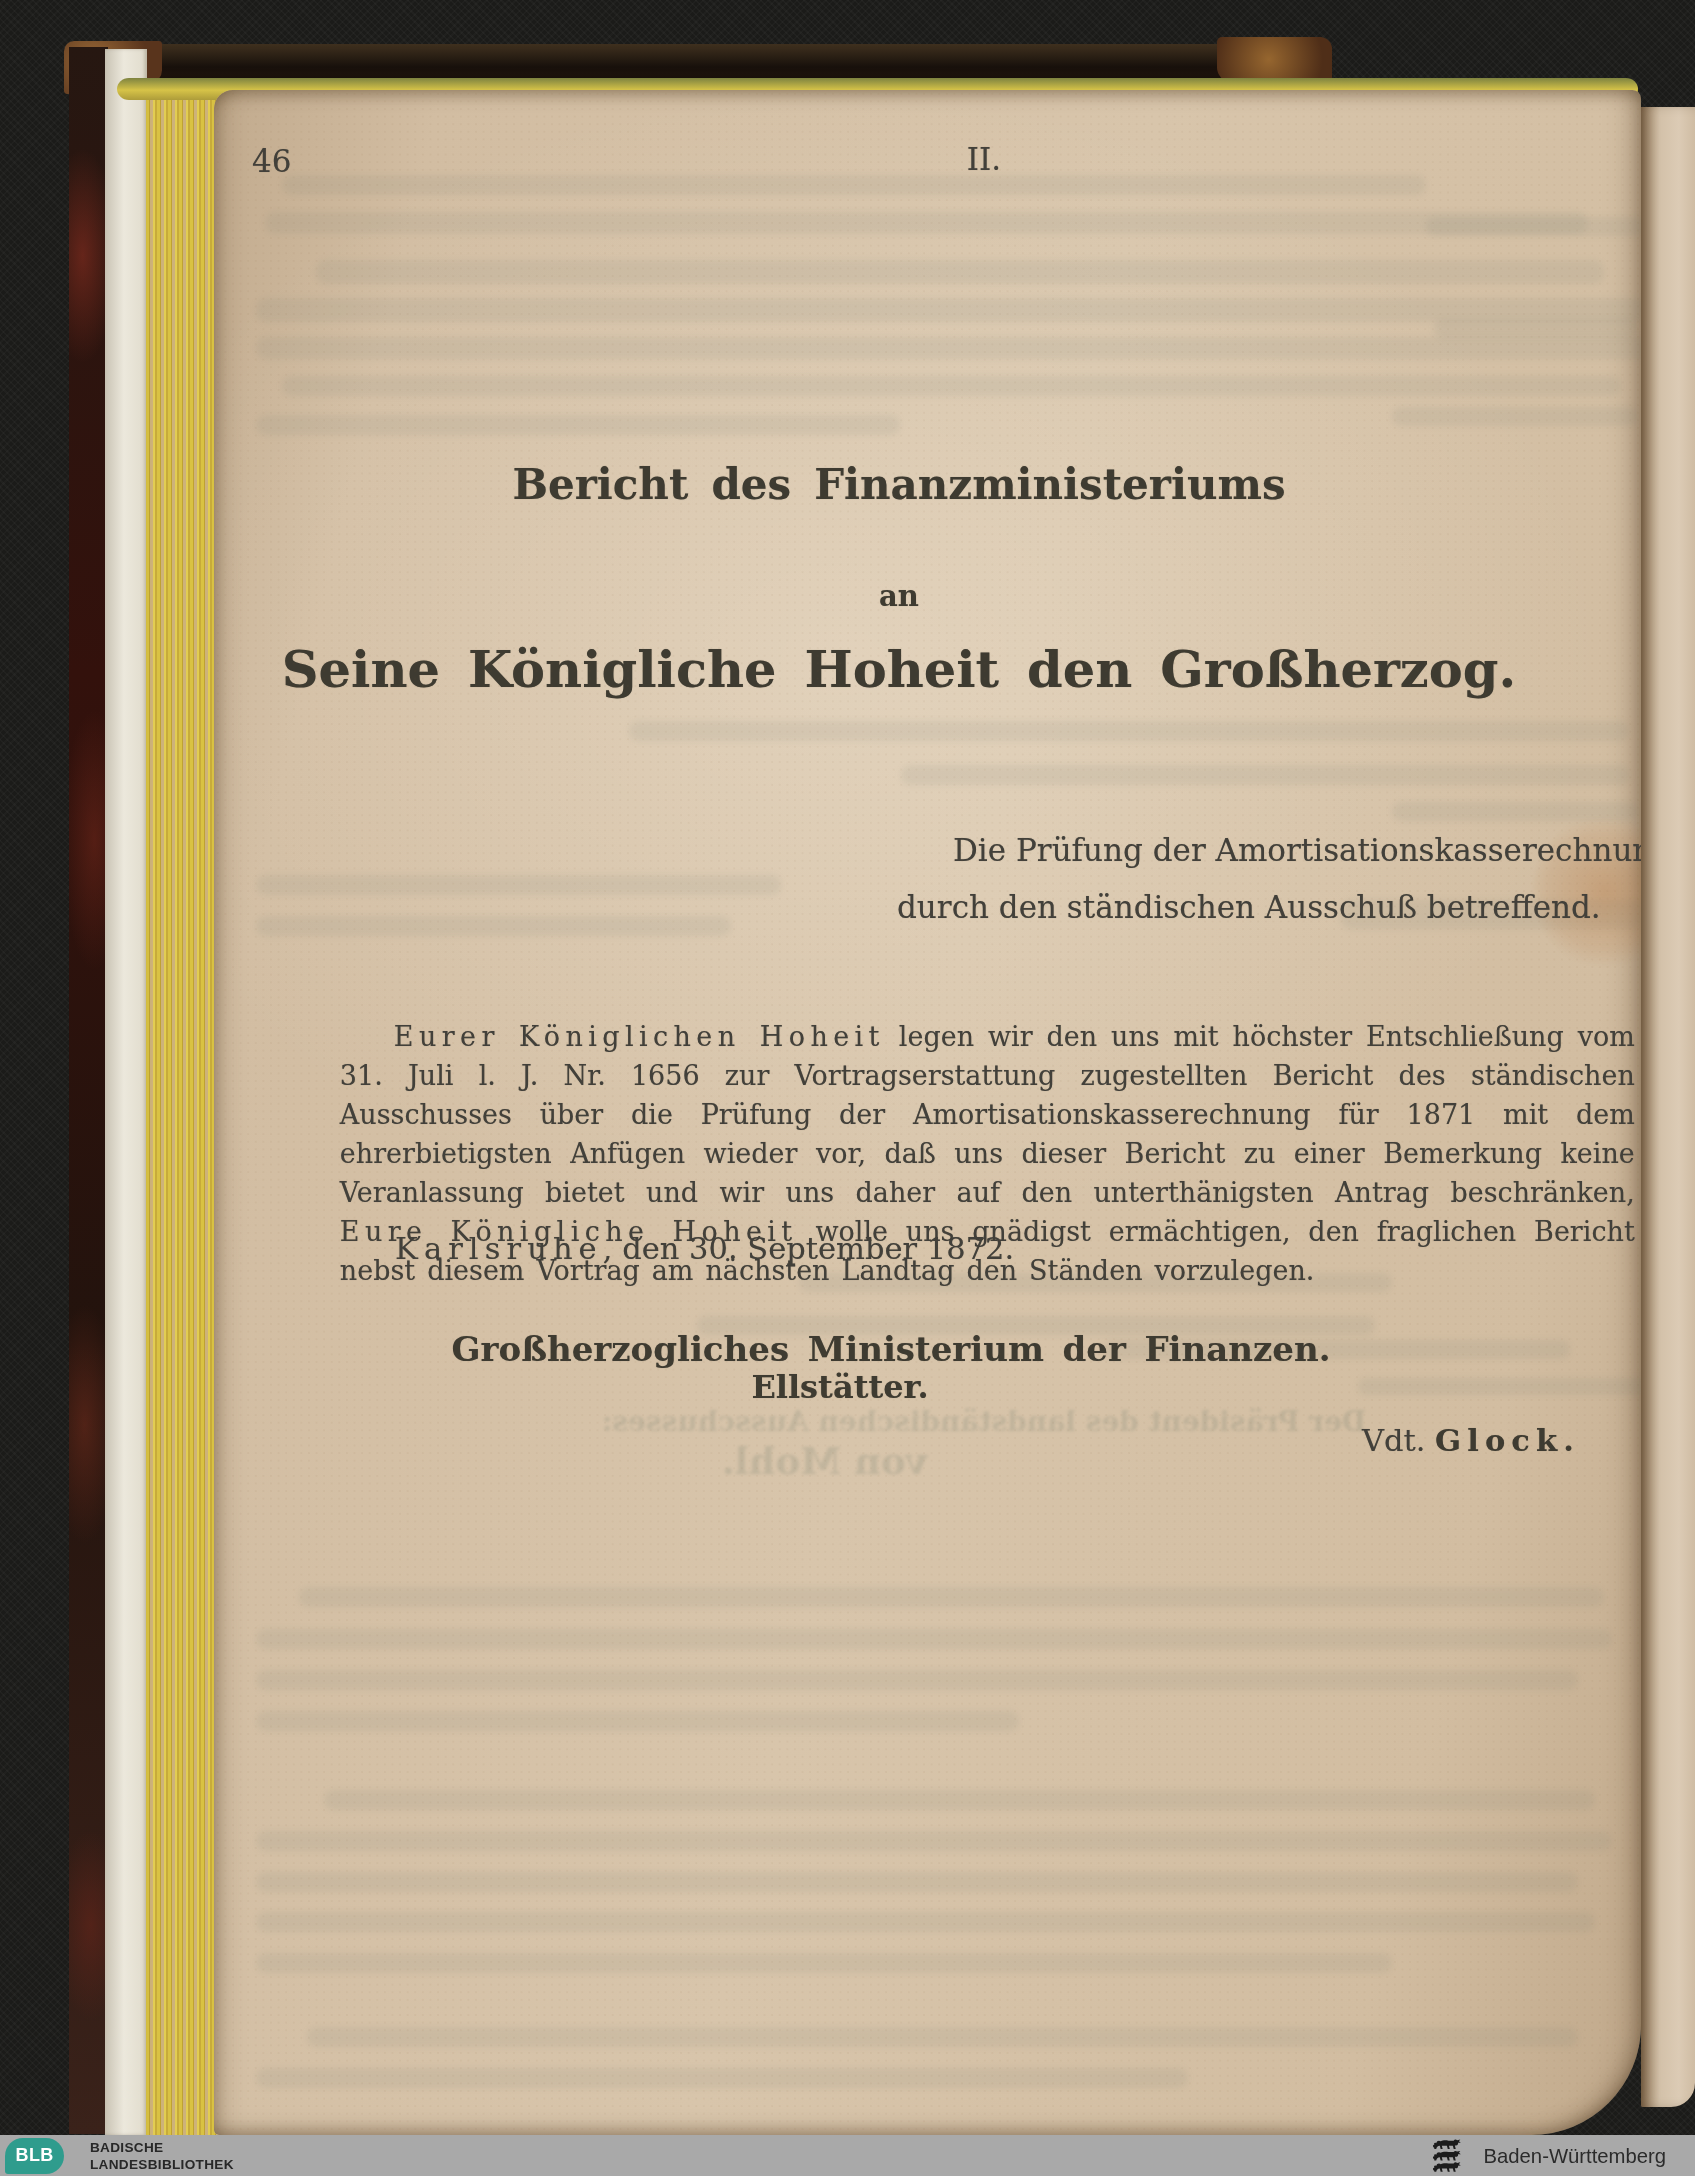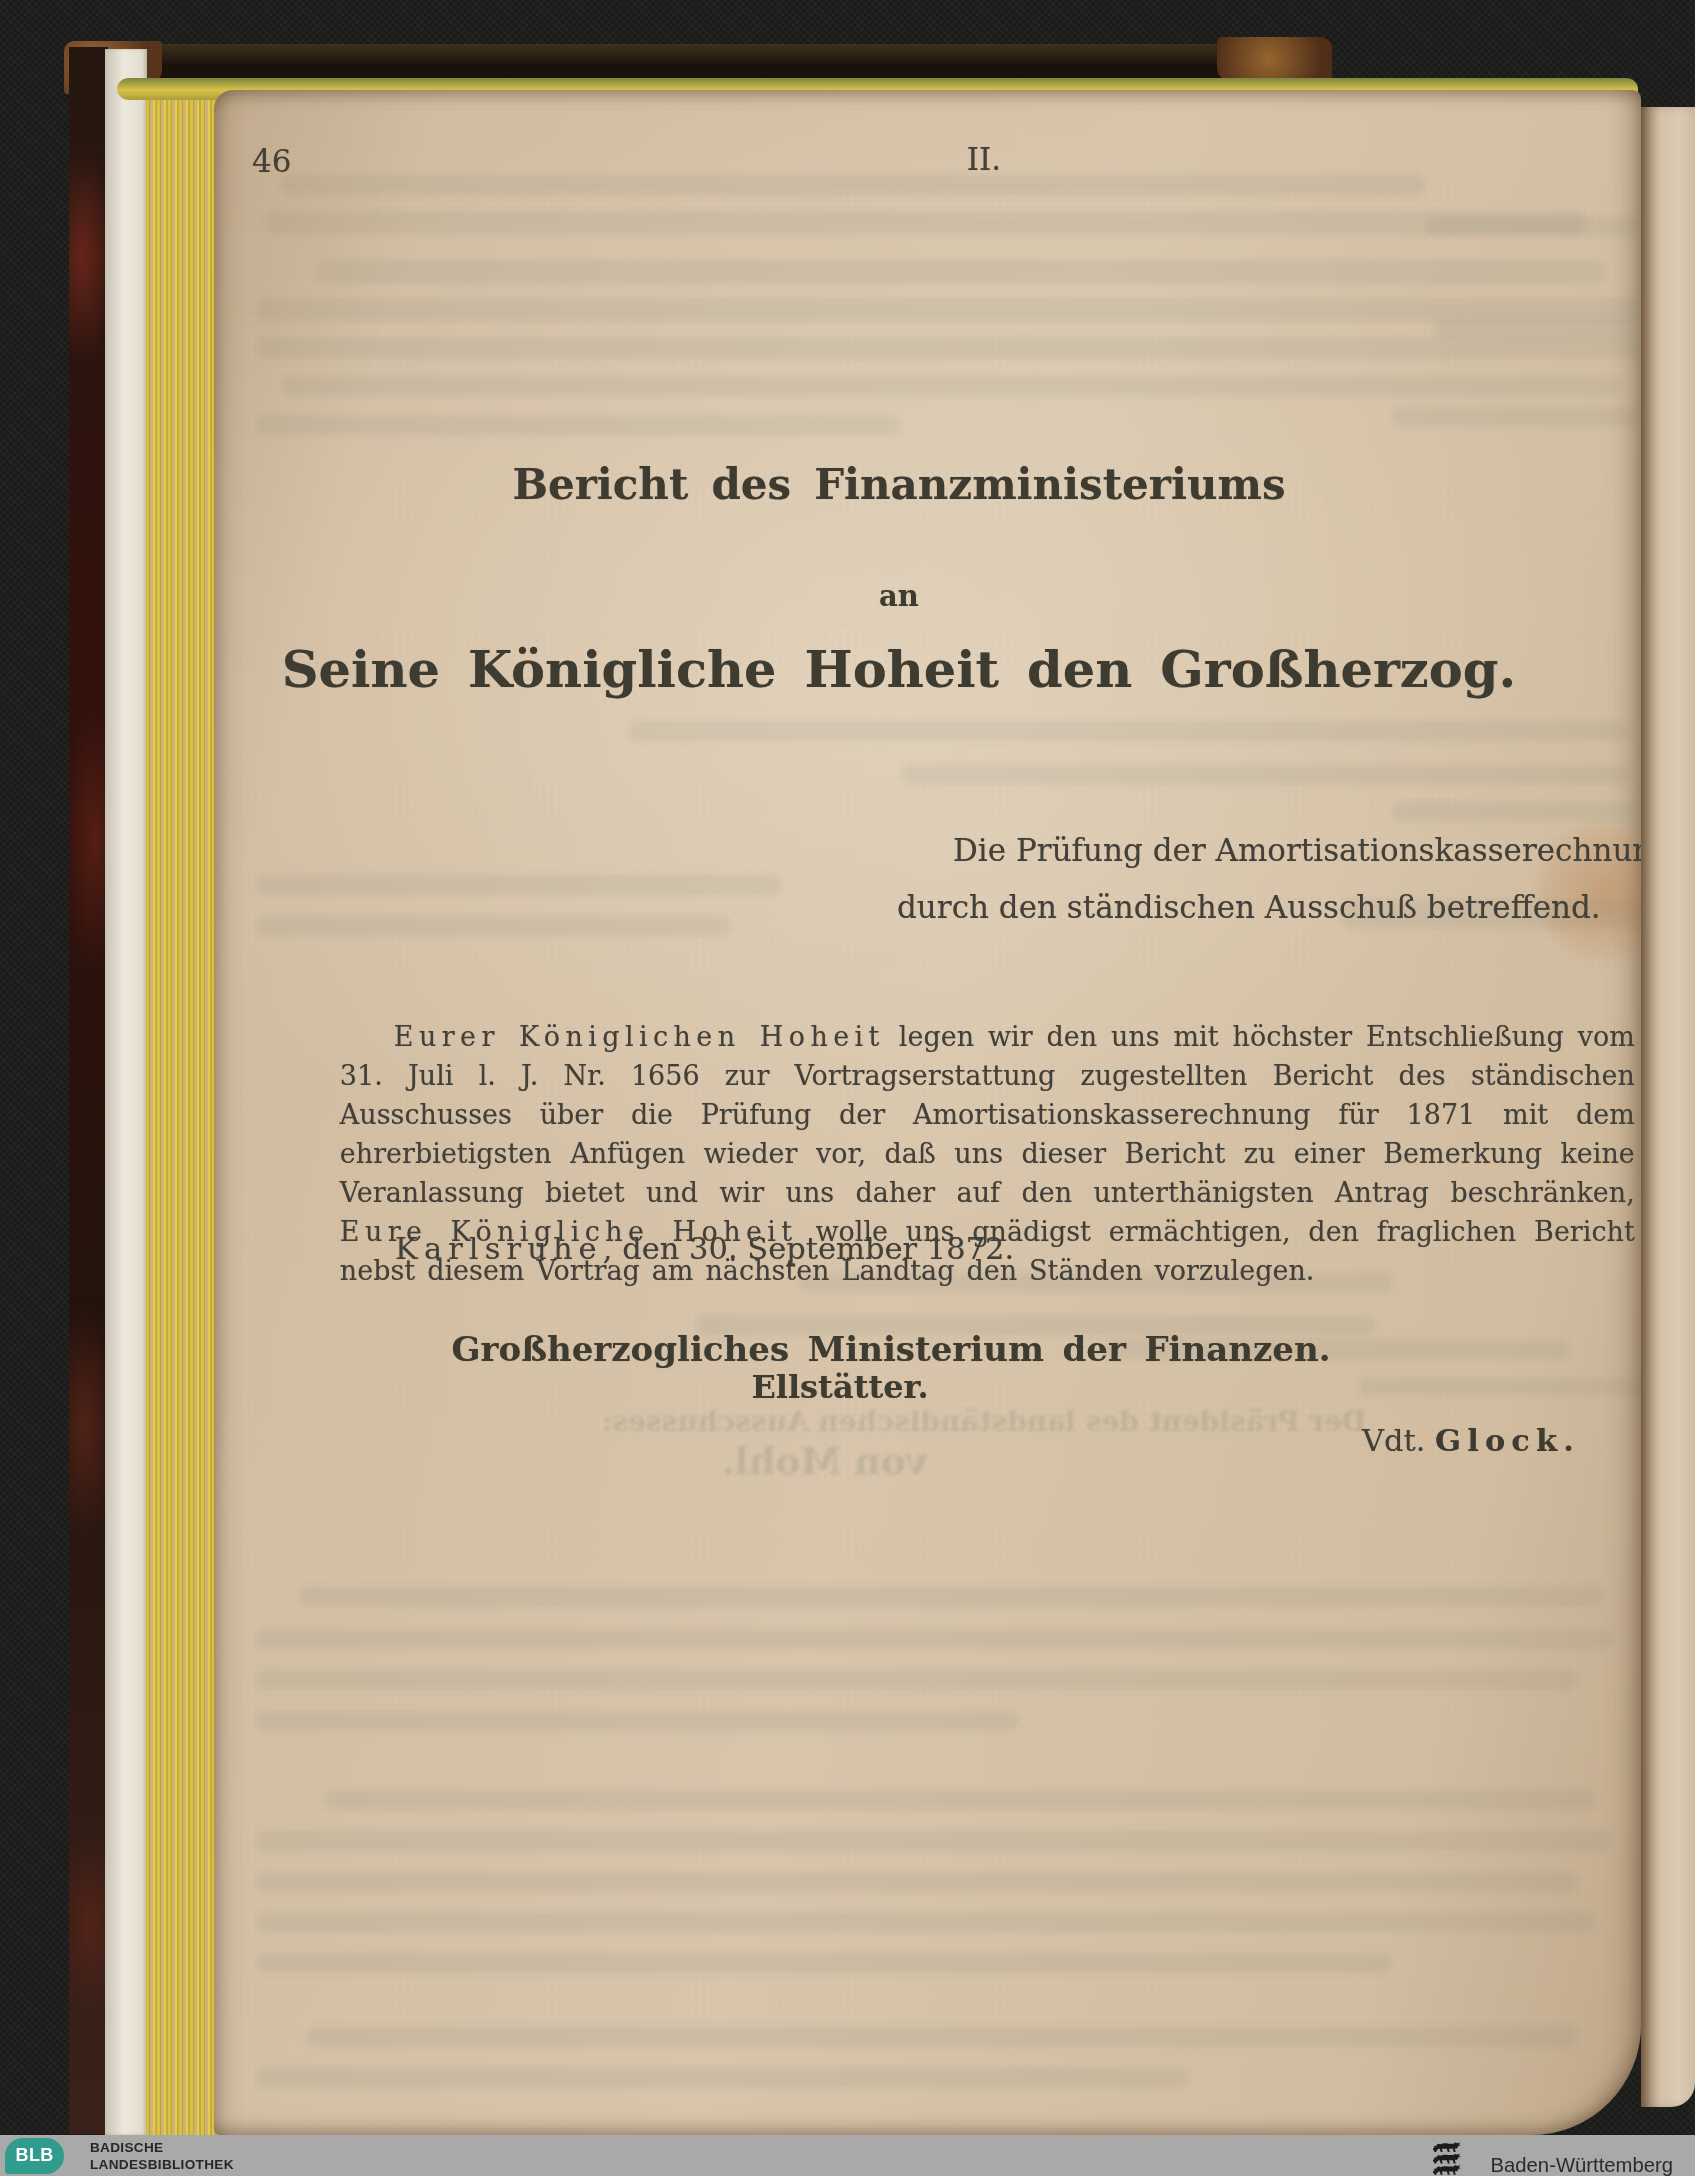--- a/index.html
+++ b/index.html
@@ -86,21 +86,21 @@
   
   #footer{position:absolute;left:0;top:2135px;width:1695px;height:42px;
     background:var(--footer-bar-gray,#a9a9a9);font-family:"Liberation Sans",sans-serif;}
   .badge{position:absolute;left:5.1px;top:2.5px;width:59px;height:36px;
     background:var(--badge-teal,#2f9c8d);border-radius:20.3px 20.3px 20.3px 3.4px;
     display:flex;align-items:center;justify-content:center;
     color:#fff;font-weight:700;font-size:18px;letter-spacing:0.4px;}
   .libname{position:absolute;left:75px;top:4.2px;font-weight:700;font-size:13.6px;
     line-height:17px;color:#282828;letter-spacing:0.3px;margin-left:15px;}
   .libname span{display:block;}
-  .state{position:absolute;left:1432px;top:0;height:42px;display:flex;align-items:flex-end;gap:28px;}
+  .state{position:absolute;left:1432px;top:0;height:42px;display:flex;align-items:center;gap:21px;}
   .state-label{font-size:20.3px;color:#2b2b2b;white-space:nowrap;}
   .lions{display:block;}
 </style>
 </head>
 <body>
 
 <div id="stage">
 
   <div class="cover-top"></div>
   <div class="corner-left"></div>

